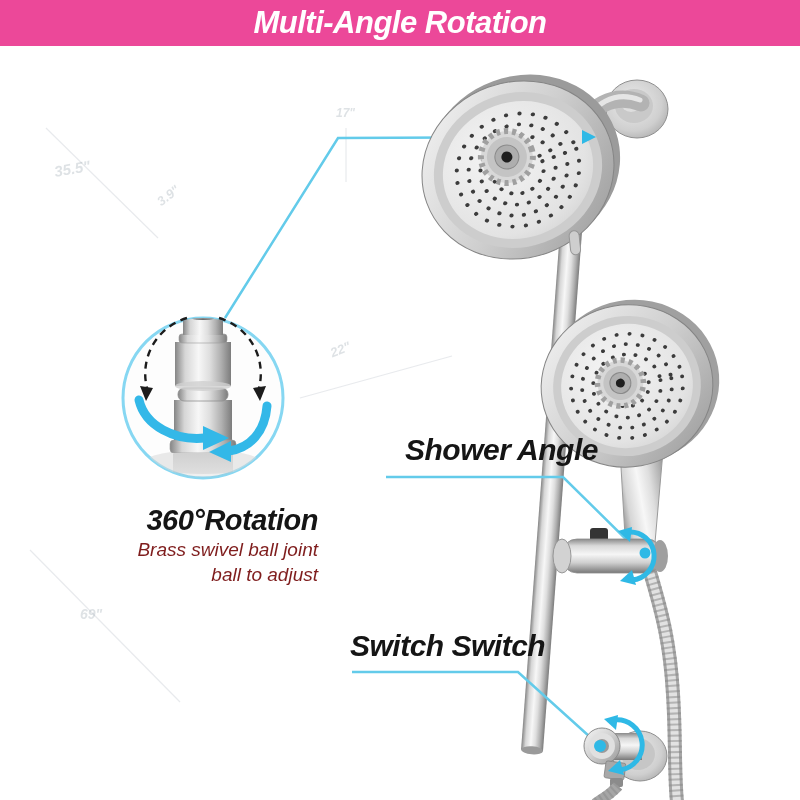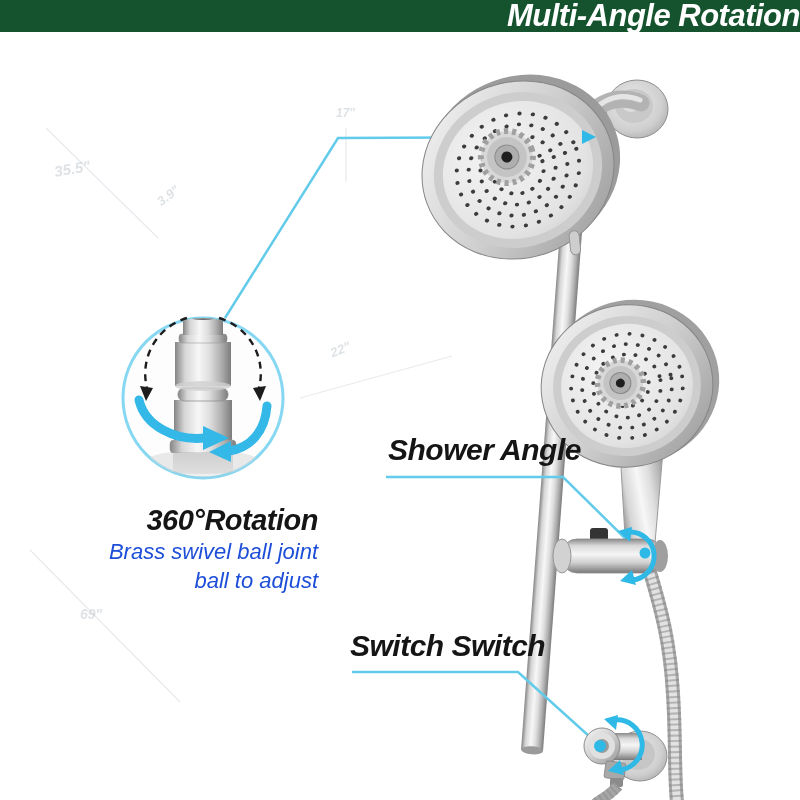--- a/index.html
+++ b/index.html
@@ -1,28 +1,28 @@
 <!DOCTYPE html>
 <html><head>
 <meta charset="utf-8">
 <style>
   html,body{margin:0;padding:0;background:#ffffff;}
   .stage{position:relative;width:800px;height:800px;background:#ffffff;overflow:hidden;
          font-family:"Liberation Sans", sans-serif;}
-  .banner{position:absolute;left:0;top:0;width:800px;height:32px;background:#14532d;
-          display:flex;align-items:center;justify-content:flex-end;}
+  .banner{position:absolute;left:0;top:0;width:800px;height:46px;background:#ec4899;
+          display:flex;align-items:center;justify-content:center;}
   .banner span{color:#ffffff;font-size:31px;font-weight:700;font-style:italic;letter-spacing:-0.5px;}
   svg.art{position:absolute;left:0;top:0;}
   .label{position:absolute;color:#151515;font-weight:700;font-style:italic;
          font-size:30px;letter-spacing:-0.5px;white-space:nowrap;}
-  .label.shower{left:388px;top:433px;}
+  .label.shower{left:405px;top:433px;}
   .label.control{left:350px;top:629px;}
   .inset-caption{position:absolute;left:66px;top:504px;width:252px;text-align:right;}
   .inset-title{font-size:29px;font-weight:700;font-style:italic;color:#151515;letter-spacing:-0.5px;}
-  .inset-desc{font-size:22px;font-style:italic;color:#1d4ed8;line-height:1.28;margin-top:1px;}
+  .inset-desc{font-size:19px;font-style:italic;color:#7f1d1d;line-height:1.28;margin-top:1px;}
   .inset-desc:first-of-type{margin-top:7px;}
   .wm{position:absolute;font-size:14px;font-weight:700;font-style:italic;
       color:rgba(145,158,168,0.30);white-space:nowrap;}
   .wm1{left:54px;top:160px;transform:rotate(-10deg);font-size:15px;}
   .wm2{left:156px;top:188px;transform:rotate(-38deg);font-size:13px;}
   .wm3{left:336px;top:106px;font-size:12px;}
   .wm4{left:330px;top:342px;transform:rotate(-22deg);font-size:13px;}
   .wm5{left:80px;top:606px;}
 </style>
 </head>

